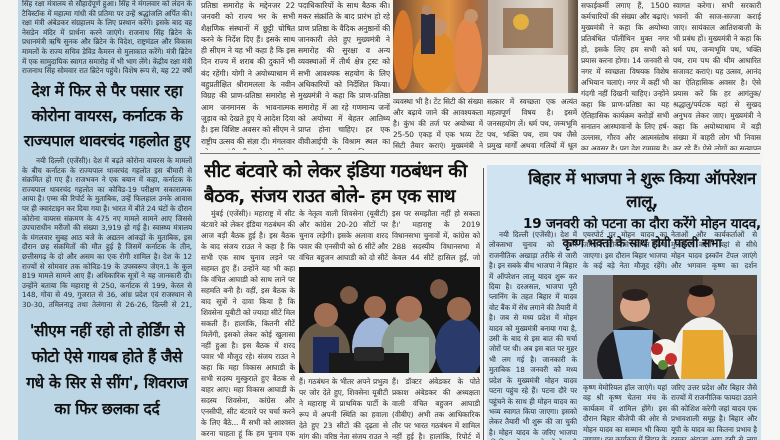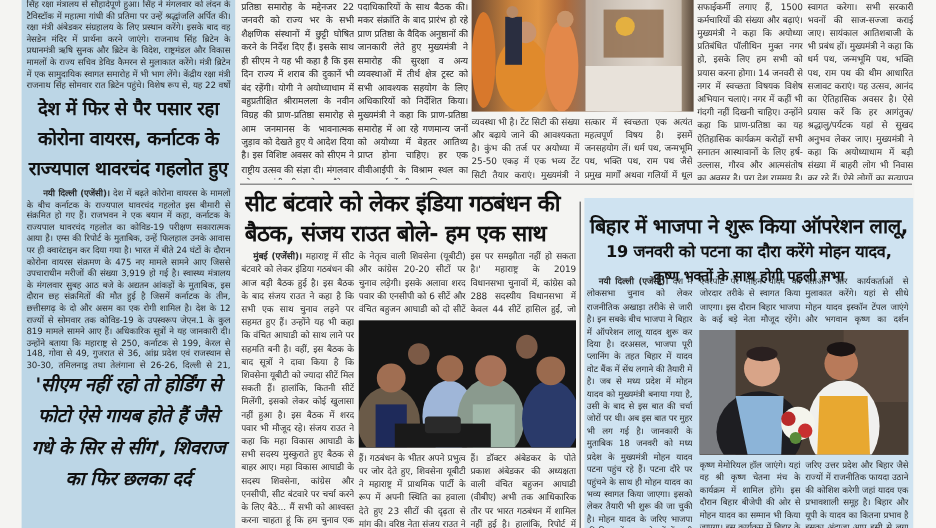--- a/index.html
+++ b/index.html
@@ -10,21 +10,21 @@
 
   
   .left-col {
     position: absolute; left: 18px; top: 0; width: 178px; height: 440px;
     background: #bcd6e6; overflow: hidden; padding: 0 4px;
   }
   .body-text {
     font-size: 7.2px; line-height: 9.6px; text-align: justify; color: #2a2a2a;
     letter-spacing: -0.1px;
   }
-  .lead { font-weight: bold; }
+  .lead { font-weight: normal; }
   .hl-left {
     font-family: "DejaVu Sans", sans-serif; font-weight: bold; text-align: center;
     font-size: 15.5px; line-height: 25px; color: #111; letter-spacing: -0.3px;
   }
 
   
   .col { position: absolute; overflow: hidden; }
   .photo { position: absolute; overflow: hidden; }
 
   .rule-h { position: absolute; height: 1px; background: #8a8a8a; }
@@ -42,21 +42,21 @@
 
 <div class="page">
 
   <div class="left-col">
     <p class="body-text" style="height:77px; overflow:hidden; margin-top:-1px;">सिंह रक्षा मंत्रालय से सौहार्दपूर्ण हुआ। सिंह ने मंगलवार को लंदन के टैविस्टॉक में महात्मा गांधी की प्रतिमा पर उन्हें श्रद्धांजलि अर्पित की। रक्षा मंत्री अंबेडकर संग्रहालय के लिए प्रस्थान करेंगे। इसके बाद वह नेसडेन मंदिर में प्रार्थना करने जाएंगे। राजनाथ सिंह ब्रिटेन के प्रधानमंत्री ऋषि सुनक और ब्रिटेन के विदेश, राष्ट्रमंडल और विकास मामलों के राज्य सचिव डेविड कैमरन से मुलाकात करेंगे। मंत्री ब्रिटेन में एक सामुदायिक स्वागत समारोह में भी भाग लेंगे। केंद्रीय रक्षा मंत्री राजनाथ सिंह सोमवार रात ब्रिटेन पहुंचे। विशेष रूप से, यह 22 वर्षों में किसी मौजूदा भारतीय रक्षा मंत्री की ब्रिटेन की पहली यात्रा है।</p>
     <h2 class="hl-left" style="margin-top:3px; height:75px; overflow:hidden;">देश में फिर से पैर पसार रहा कोरोना वायरस, कर्नाटक के राज्यपाल थावरचंद गहलोत हुए संक्रमित</h2>
     <p class="body-text" style="height:152px; overflow:hidden; margin-top:2px; text-indent:14px;">
       <span class="lead">नयी दिल्ली (एजेंसी)।</span>
       <span>देश में बढ़ते कोरोना वायरस के मामलों के बीच कर्नाटक के राज्यपाल थावरचंद गहलोत इस बीमारी से संक्रमित हो गए हैं। राजभवन ने एक बयान में कहा, कर्नाटक के राज्यपाल थावरचंद गहलोत का कोविड-19 परीक्षण सकारात्मक आया है। एम्स की रिपोर्ट के मुताबिक, उन्हें फिलहाल उनके आवास पर ही क्वारंटाइन कर दिया गया है। भारत में बीते 24 घंटों के दौरान कोरोना वायरस संक्रमण के 475 नए मामले सामने आए जिससे उपचाराधीन मरीजों की संख्या 3,919 हो गई है। स्वास्थ्य मंत्रालय के मंगलवार सुबह आठ बजे के अद्यतन आंकड़ों के मुताबिक, इस दौरान छह संक्रमितों की मौत हुई है जिसमें कर्नाटक के तीन, छत्तीसगढ़ के दो और असम का एक रोगी शामिल है। देश के 12 राज्यों से सोमवार तक कोविड-19 के उपस्वरूप जेएन.1 के कुल 819 मामले सामने आए हैं। अधिकारिक सूत्रों ने यह जानकारी दी। उन्होंने बताया कि महाराष्ट्र से 250, कर्नाटक से 199, केरल से 148, गोवा से 49, गुजरात से 36, आंध्र प्रदेश एवं राजस्थान से 30-30, तमिलनाडु तथा तेलंगाना से 26-26, दिल्ली से 21, ओडिशा से तीन और हरियाणा से एक मामला सामने आया है। अधिकारियों ने बताया कि जेएन.1 के मामलों की संख्या भले ही बढ़ रही है, लेकिन तत्काल चिंता करने का कोई कारण नहीं है। उन्होंने कहा कि संक्रमितों में से ज्यादातर घर पर ही उपचार करा रहे हैं, जो हल्की बीमारी का संकेत है। भारत ने पूर्व में कोविड-19 की तीन लहरें देखी हैं जिसमें अप्रैल-जून 2021 में डेल्टा लहर के दौरान दैनिक नए मामलों और मौतों की सबसे अधिक घटनाएं दर्ज की गईं। संक्रमण के चरम पर होने के दौरान सात मई, 2021 को 4,14,188 नए मामले दर्ज किए गए और इस दिन 3,915 संक्रमितों की मौत हुई थी। वर्ष 2020 की शुरुआत से अब तक लगभग चार वर्षों में देश भर में कोरोना वायरस से लगभग साढ़े चार करोड़ से अधिक लोग संक्रमित हुए हैं तथा इससे 5.3 लाख से अधिक लोगों की मौत हुई है।</span>
     </p>
-    <h2 class="hl-left" style="line-height:26px;font-style:italic;">'सीएम नहीं रहो तो होर्डिंग से फोटो ऐसे गायब होते हैं जैसे गधे के सिर से सींग', शिवराज का फिर छलका दर्द</h2>
+    <h2 class="hl-left" style="margin-top:10px; line-height:26px;">'सीएम नहीं रहो तो होर्डिंग से फोटो ऐसे गायब होते हैं जैसे गधे के सिर से सींग', शिवराज का फिर छलका दर्द</h2>
   </div>
 
   <div class="col" style="left:201px; top:0; width:94px; height:150px;">
     <p class="body-text" style="font-size:7.6px; line-height:11.3px;">प्रतिष्ठा समारोह के मद्देनजर 22 जनवरी को राज्य भर के सभी शैक्षणिक संस्थानों में छुट्टी घोषित करने के निर्देश दिए हैं। इसके साथ ही सीएम ने यह भी कहा है कि इस दिन राज्य में शराब की दुकानें भी बंद रहेंगी। योगी ने अयोध्याधाम में बहुप्रतीक्षित श्रीरामलला के नवीन विग्रह की प्राण-प्रतिष्ठा समारोह से आम जनमानस के भावनात्मक जुड़ाव को देखते हुए ये आदेश दिया है। इस विशिष्ट अवसर को सीएम ने राष्ट्रीय उत्सव की संज्ञा दी। मंगलवार को मुख्यमंत्री जी अयोध्या दौरे पर पहुंचे थे। सबसे पहले उन्होंने श्रीरामलला और</p>
   </div>
   <div class="col" style="left:298px; top:0; width:92px; height:150px;">
     <p class="body-text" style="font-size:7.6px; line-height:11.3px;">पदाधिकारियों के साथ बैठक की। मकर संक्रांति के बाद प्रारंभ हो रहे प्राण प्रतिष्ठा के वैदिक अनुष्ठानों की जानकारी लेते हुए मुख्यमंत्री ने समारोह की सुरक्षा व अन्य व्यवस्थाओं में तीर्थ क्षेत्र ट्रस्ट को सभी आवश्यक सहयोग के लिए अधिकारियों को निर्देशित किया। मुख्यमंत्री ने कहा कि प्राण-प्रतिष्ठा समारोह में आ रहे गणमान्य जनों को अयोध्या में बेहतर आतिथ्य प्राप्त होना चाहिए। हर एक वीवीआईपी के विश्राम स्थल का चयन पूर्व में ही कर लिया जाए। मुख्यमंत्री ने कहा कि अयोध्या में होटल और धर्मशालाएं हैं। होम स्टे की</p>
   </div>
 
   <div class="photo" style="left:393px; top:0; width:185px; height:93px; background:linear-gradient(90deg,#6b4a34 0%,#c9823c 18%,#e09545 30%,#b06a3a 42%,#8c7a6c 55%,#c8bcb0 68%,#e6ddd4 80%,#b8a690 92%,#5a4a3c 100%);">
@@ -129,21 +129,21 @@
   <div class="col" style="left:299px; top:376px; width:89px; height:64px;">
     <p class="body-text" style="font-size:7.4px; line-height:11px;">हैं। गठबंधन के भीतर अपने प्रभुत्व पर जोर देते हुए, शिवसेना यूबीटी ने महाराष्ट्र में प्राथमिक पार्टी के रूप में अपनी स्थिति का हवाला देते हुए 23 सीटों की दृढ़ता से मांग की। वरिष्ठ नेता संजय राउत ने कहा, शिवसेना ने ऐतिहासिक रूप</p>
   </div>
   <div class="col" style="left:392px; top:376px; width:88px; height:64px;">
     <p class="body-text" style="font-size:7.4px; line-height:11px;">हैं। डॉक्टर अंबेडकर के पोते प्रकाश अंबेडकर की अध्यक्षता वाली वंचित बहुजन आघाडी (वीबीए) अभी तक आधिकारिक तौर पर भारत गठबंधन में शामिल नहीं हुई है। हालांकि, रिपोर्ट में दावा किया गया है कि वे महाराष्ट्र में गठबंधन</p>
   </div>
 
   <div class="rule-v" style="left:483px; top:168px; height:272px;"></div>
 
   <div class="blue-box" style="left:487px; top:165px; width:274px; height:275px;">
-    <div style="text-align:center; padding-top:12px;">
+    <div style="text-align:center; padding-top:2px;margin-left:36px;">
       <div class="hl-main" style="font-size:16.5px; line-height:23px;">बिहार में भाजपा ने शुरू किया ऑपरेशन लालू,</div>
       <div class="hl-main" style="font-size:13.5px; line-height:20px; letter-spacing:-0.2px;">19 जनवरी को पटना का दौरा करेंगे मोहन यादव,</div>
       <div class="hl-main" style="font-size:12px; line-height:20px; letter-spacing:-0.2px;">कृष्ण भक्तों के साथ होगी पहली सभा</div>
     </div>
 
     <div class="col" style="left:2px; top:65px; width:88px; height:210px;">
       <p class="body-text" style="font-size:7.2px; line-height:10.4px; text-indent:10px;">
         <span class="lead">नयी दिल्ली (एजेंसी)।</span>
         <span>देश में लोकसभा चुनाव को लेकर राजनीतिक अखाड़ा तरीके से जारी है। इन सबके बीच भाजपा ने बिहार में ऑपरेशन लालू यादव शुरू कर दिया है। दरअसल, भाजपा पूरी प्लानिंग के तहत बिहार में यादव वोट बैंक में सेंध लगाने की तैयारी में है। जब से मध्य प्रदेश में मोहन यादव को मुख्यमंत्री बनाया गया है, उसी के बाद से इस बात की चर्चा जोरों पर थी। अब इस बात पर मुहर भी लग गई है। जानकारी के मुताबिक 18 जनवरी को मध्य प्रदेश के मुख्यमंत्री मोहन यादव पटना पहुंच रहे हैं। पटना दौरे पर पहुंचने के साथ ही मोहन यादव का भव्य स्वागत किया जाएगा। इसको लेकर तैयारी भी शुरू की जा चुकी है। मोहन यादव के जरिए भाजपा की बिहार में यादव वोट में सेंधमारी की उम्मीद है। आपको बता दें कि लालू यादव की राजनीतिक उदय के साथ</span>
       </p>

